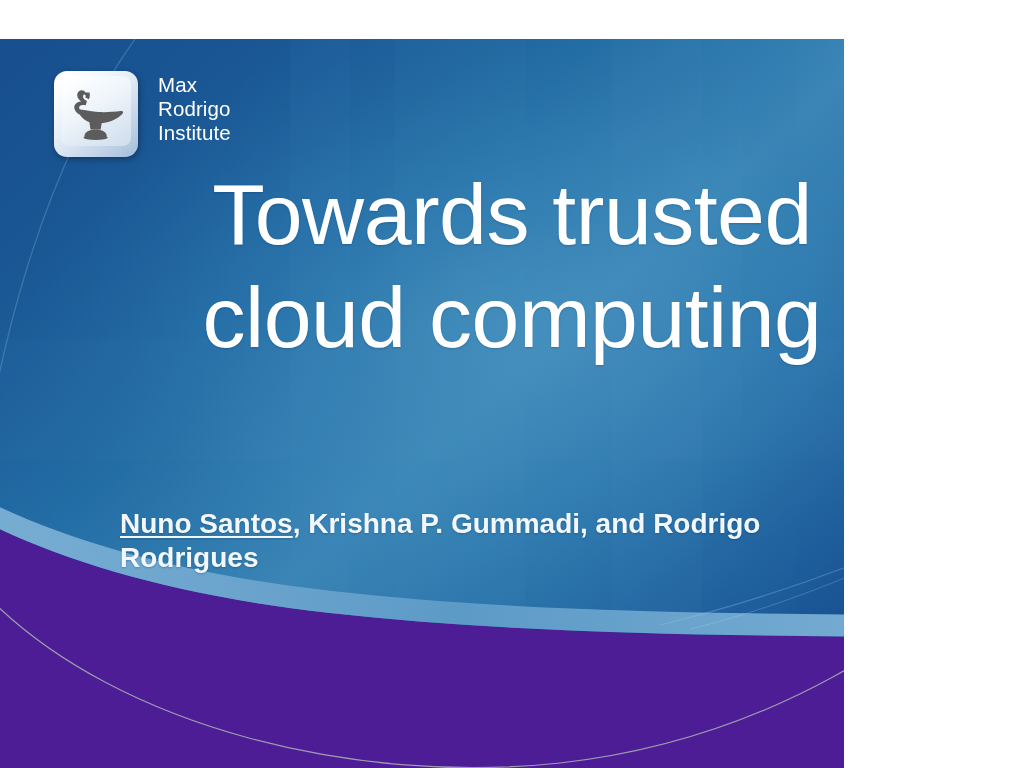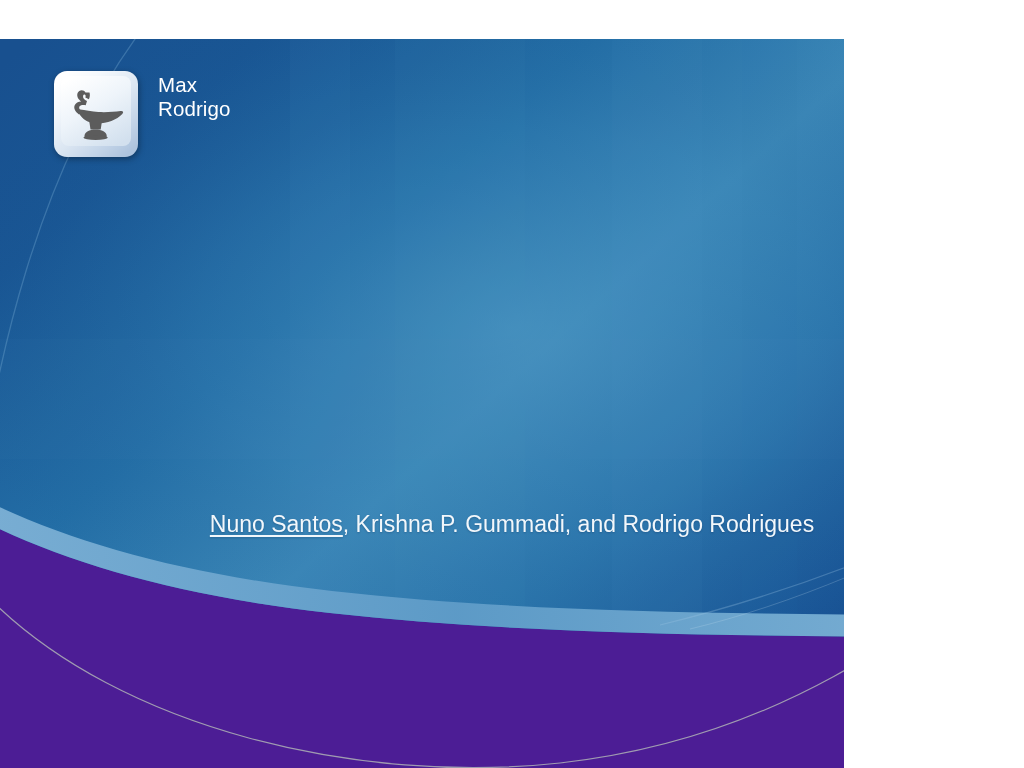--- a/index.html
+++ b/index.html
@@ -74,25 +74,24 @@
     letter-spacing: -0.5px;
     text-shadow: 0 1px 2px rgba(0, 30, 70, 0.22);
   }
 
   
   #subtitle {
     position: absolute;
     left: 120px;
     top: 468px;
     width: 784px;
-    text-align: center;
     color: #f2f7fb;
-    font-size: 23px;
+    font-size: 28px;
     line-height: 34px;
-    font-weight: 400;
+    font-weight: 700;
     text-shadow: 0 1px 2px rgba(0, 30, 70, 0.25);
   }
   #subtitle .presenter {
     text-decoration: underline;
     text-underline-offset: 3px;
   }
 
   
   #s-mark {
     position: absolute;
@@ -199,23 +198,25 @@
         <path d="M37.3,52.4 l12.6,0 l-1.2,8.2 l-10.2,0 z"></path>
         <path d="M32.5,66.8 c0,-3.6 4.9,-6.3 11.1,-6.3 c6.2,0 11.1,2.7 11.1,6.3
                  c0,1.1 -0.4,1.7 -1.1,1.7 l-20,0 c-0.7,0 -1.1,-0.6 -1.1,-1.7 z"></path>
         <ellipse cx="43.6" cy="68.6" rx="12.2" ry="2.3"></ellipse>
       </g>
     </svg>
 
     <div id="logo-text">
       <div class="lt-reg">Max</div>
       <div class="lt-reg">Rodrigo</div>
+      <div class="lt-reg">Institute</div>
     </div>
   </div>
 
+  <div id="title">Towards trusted cloud computing</div>
 
   <div id="subtitle">
     <div><span class="presenter">Nuno Santos</span><span>, Krishna P. Gummadi, and Rodrigo Rodrigues</span></div>
   </div>
 
   <div id="s-mark">S</div>
 
 </div>
 
 </body></html>

